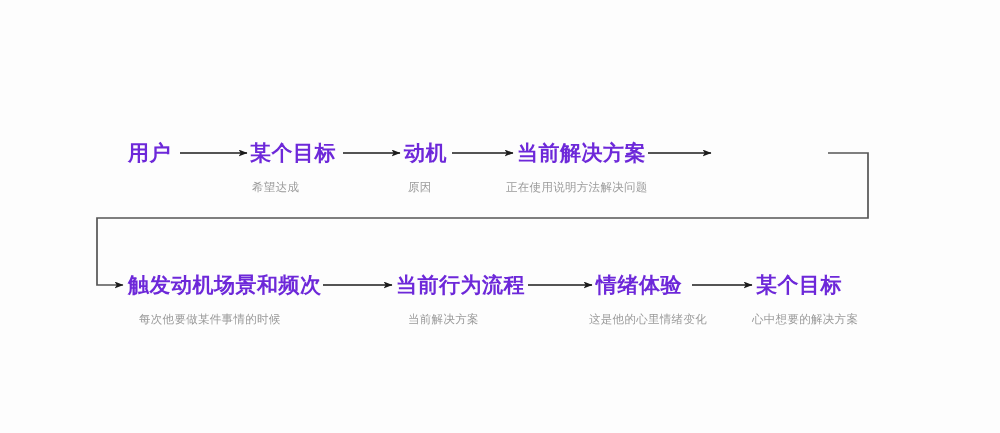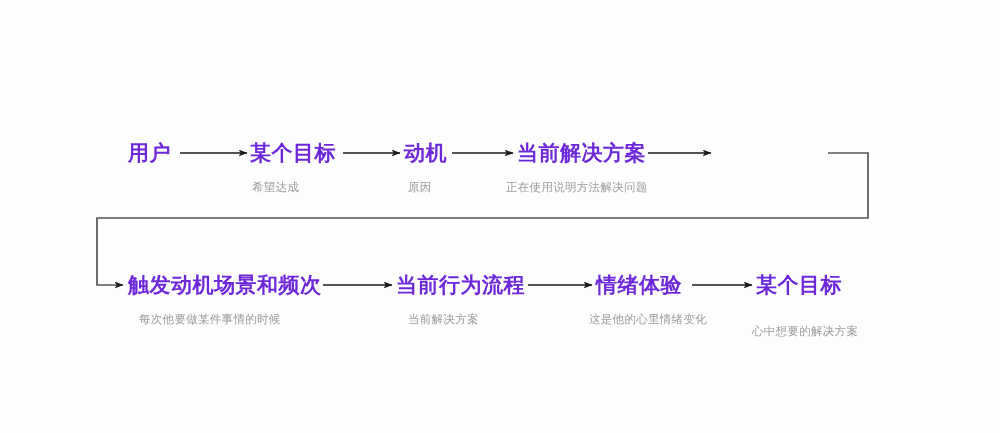--- a/index.html
+++ b/index.html
@@ -103,16 +103,16 @@
     <div class="node-caption" style="left:12px; top:40px;">当前解决方案</div>
   </div>
 
   <div class="node" style="left:596px; top:274px;">
     <div class="node-title">情绪体验</div>
     <div class="node-caption" style="left:-22px; top:40px;margin-left:15px;">这是他的心里情绪变化</div>
   </div>
 
   <div class="node" style="left:756px; top:274px;">
     <div class="node-title">某个目标</div>
-    <div class="node-caption" style="left:-4px; top:52px;text-align:right;">心中想要的解决方案</div>
+    <div class="node-caption" style="left:-4px; top:40px;text-align:right;">心中想要的解决方案</div>
   </div>
 
 </div>
 
 </body></html>

